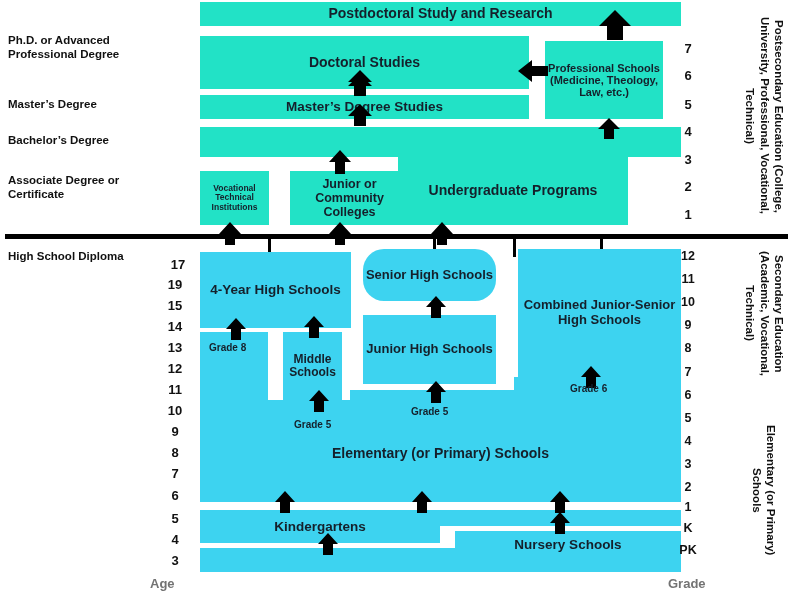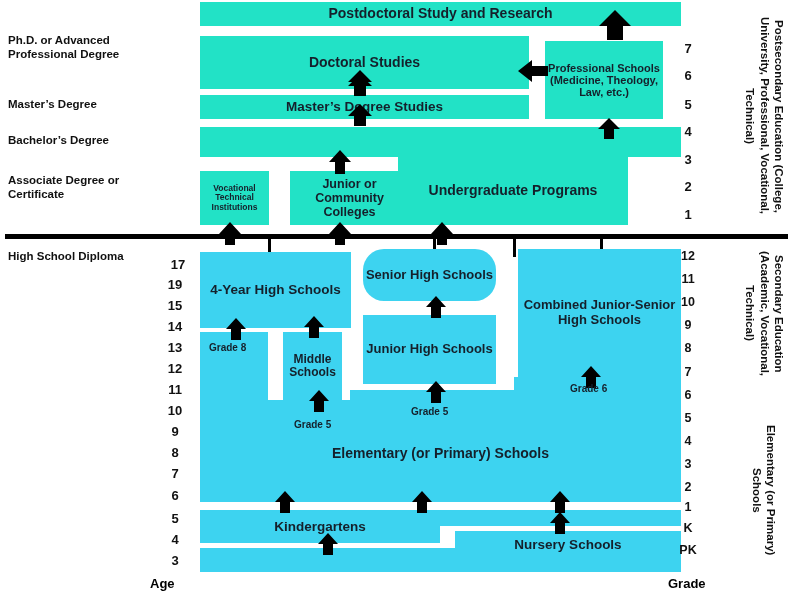--- a/index.html
+++ b/index.html
@@ -18,21 +18,21 @@
 
   .gradelbl{position:absolute;font-size:10px;font-weight:bold;color:#15202b;white-space:nowrap;}
 
   .divider{position:absolute;background:#000;}
   .tick{position:absolute;background:#000;width:3px;}
 
   .vert{position:absolute;writing-mode:vertical-rl;text-orientation:mixed;
         font-size:11.5px;font-weight:bold;color:#111;line-height:1.25;text-align:center;}
 
   .arrow{position:absolute;}
-  .footlbl{position:absolute;font-size:13px;font-weight:bold;color:#000000;}
+  .footlbl{position:absolute;font-size:13px;font-weight:bold;color:#737373;}
 </style>
 </head>
 <body>
 
 <div id="stage">
 
   <div class="lbl" style="left:8px;top:33px;width:160px;">Ph.D. or Advanced Professional Degree</div>
   <div class="lbl" style="left:8px;top:97px;width:160px;">Master’s Degree</div>
   <div class="lbl" style="left:8px;top:133px;width:160px;">Bachelor’s Degree</div>
   <div class="lbl" style="left:8px;top:173px;width:160px;">Associate Degree or Certificate</div>

